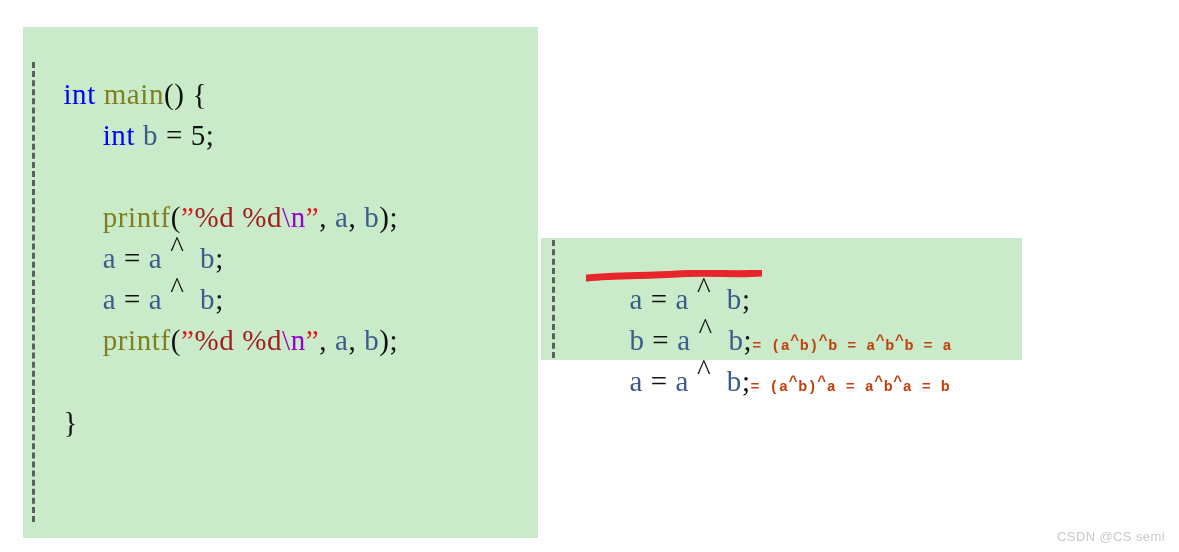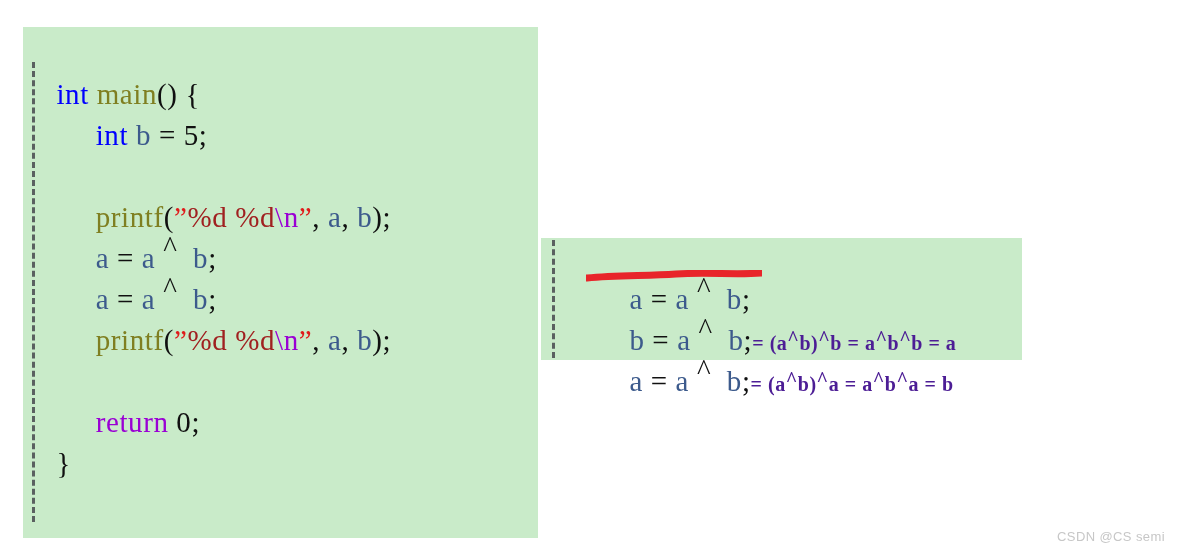--- a/index.html
+++ b/index.html
@@ -39,21 +39,21 @@
 
   .code-line {
     height: 41px;
     line-height: 41px;
     font-size: 29px;
     white-space: pre;
     position: relative;
     font-family: "Liberation Serif", serif;
     letter-spacing: 0.6px;
   }
-  #code-block .code-line { padding-left: 2px; }
+  #code-block .code-line { padding-left: 9px; }
 
   
   .indent-guide {
     position: absolute;
     width: 0;
     border-left: 3px dashed #5a6060;
     pointer-events: none;
   }
   #guide-main {
     left: 32px;
@@ -80,24 +80,24 @@
   
   .caret {
     display: inline-block;
     position: relative;
     top: -11px;
     color: #101010;
   }
 
   
   .annot-red {
-    color: #4c1d95;
-    font-family: Liberation Serif, serif;
+    color: #c2410c;
+    font-family: Liberation Mono, monospace;
     font-weight: bold;
-    font-size: 20px;
+    font-size: 15px;
     letter-spacing: 0.5px;
   }
   .annot-red .ac {
     display: inline-block;
     position: relative;
     top: -5px;
   }
   #annot-block .code-line {
     padding-left: 57px;
     height: 41px;
@@ -154,23 +154,20 @@
   <div class="code-line">
     <span>&nbsp;&nbsp;&nbsp;&nbsp;&nbsp;</span><span class="t-var">a</span><span class="t-punct"> = </span><span class="t-var">a</span><span>&nbsp;</span><span class="caret">^</span><span>&nbsp;&nbsp;</span><span class="t-var">b</span><span class="t-punct">;</span>
   </div>
 
   <div class="code-line">
     <span>&nbsp;&nbsp;&nbsp;&nbsp;&nbsp;</span><span class="t-fn">printf</span><span class="t-punct">(</span><span class="t-quote">”</span><span class="t-fmt">%d</span><span> </span><span class="t-fmt">%d</span><span class="t-esc">\n</span><span class="t-quote">”</span><span class="t-punct">, </span><span class="t-var">a</span><span class="t-punct">, </span><span class="t-var">b</span><span class="t-punct">);</span>
   </div>
 
   <div class="code-line">&nbsp;</div>
 
-  <div class="code-line">
-    <span>&nbsp;&nbsp;&nbsp;&nbsp;&nbsp;</span><span class="t-ret">return</span><span> </span><span class="t-num">0</span><span class="t-punct">;</span>
-  </div>
 
   <div class="code-line">
     <span class="t-punct">}</span>
   </div>
 
 </div>
 
 <div class="indent-guide" id="guide-main"></div>
 
 <div id="annot-block">

